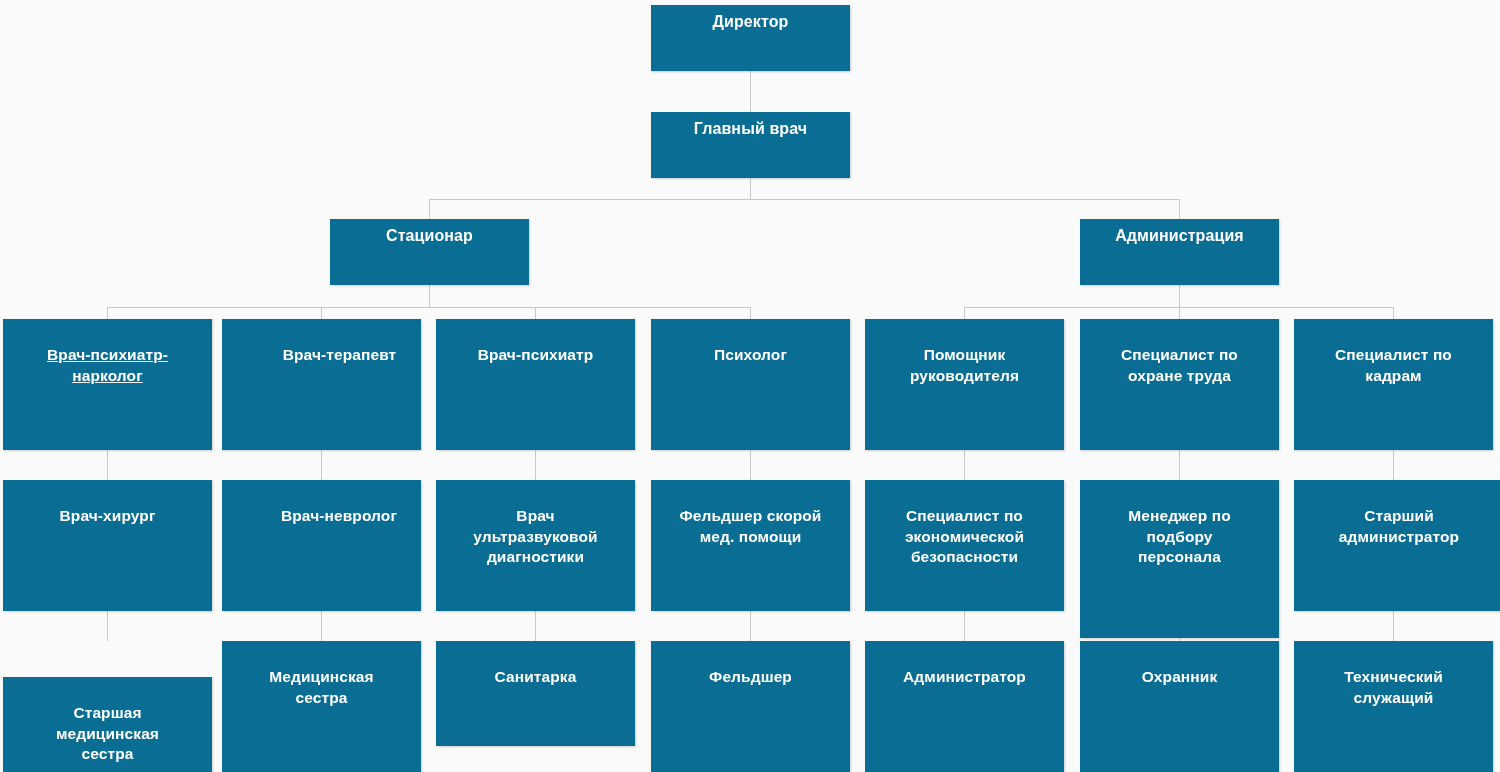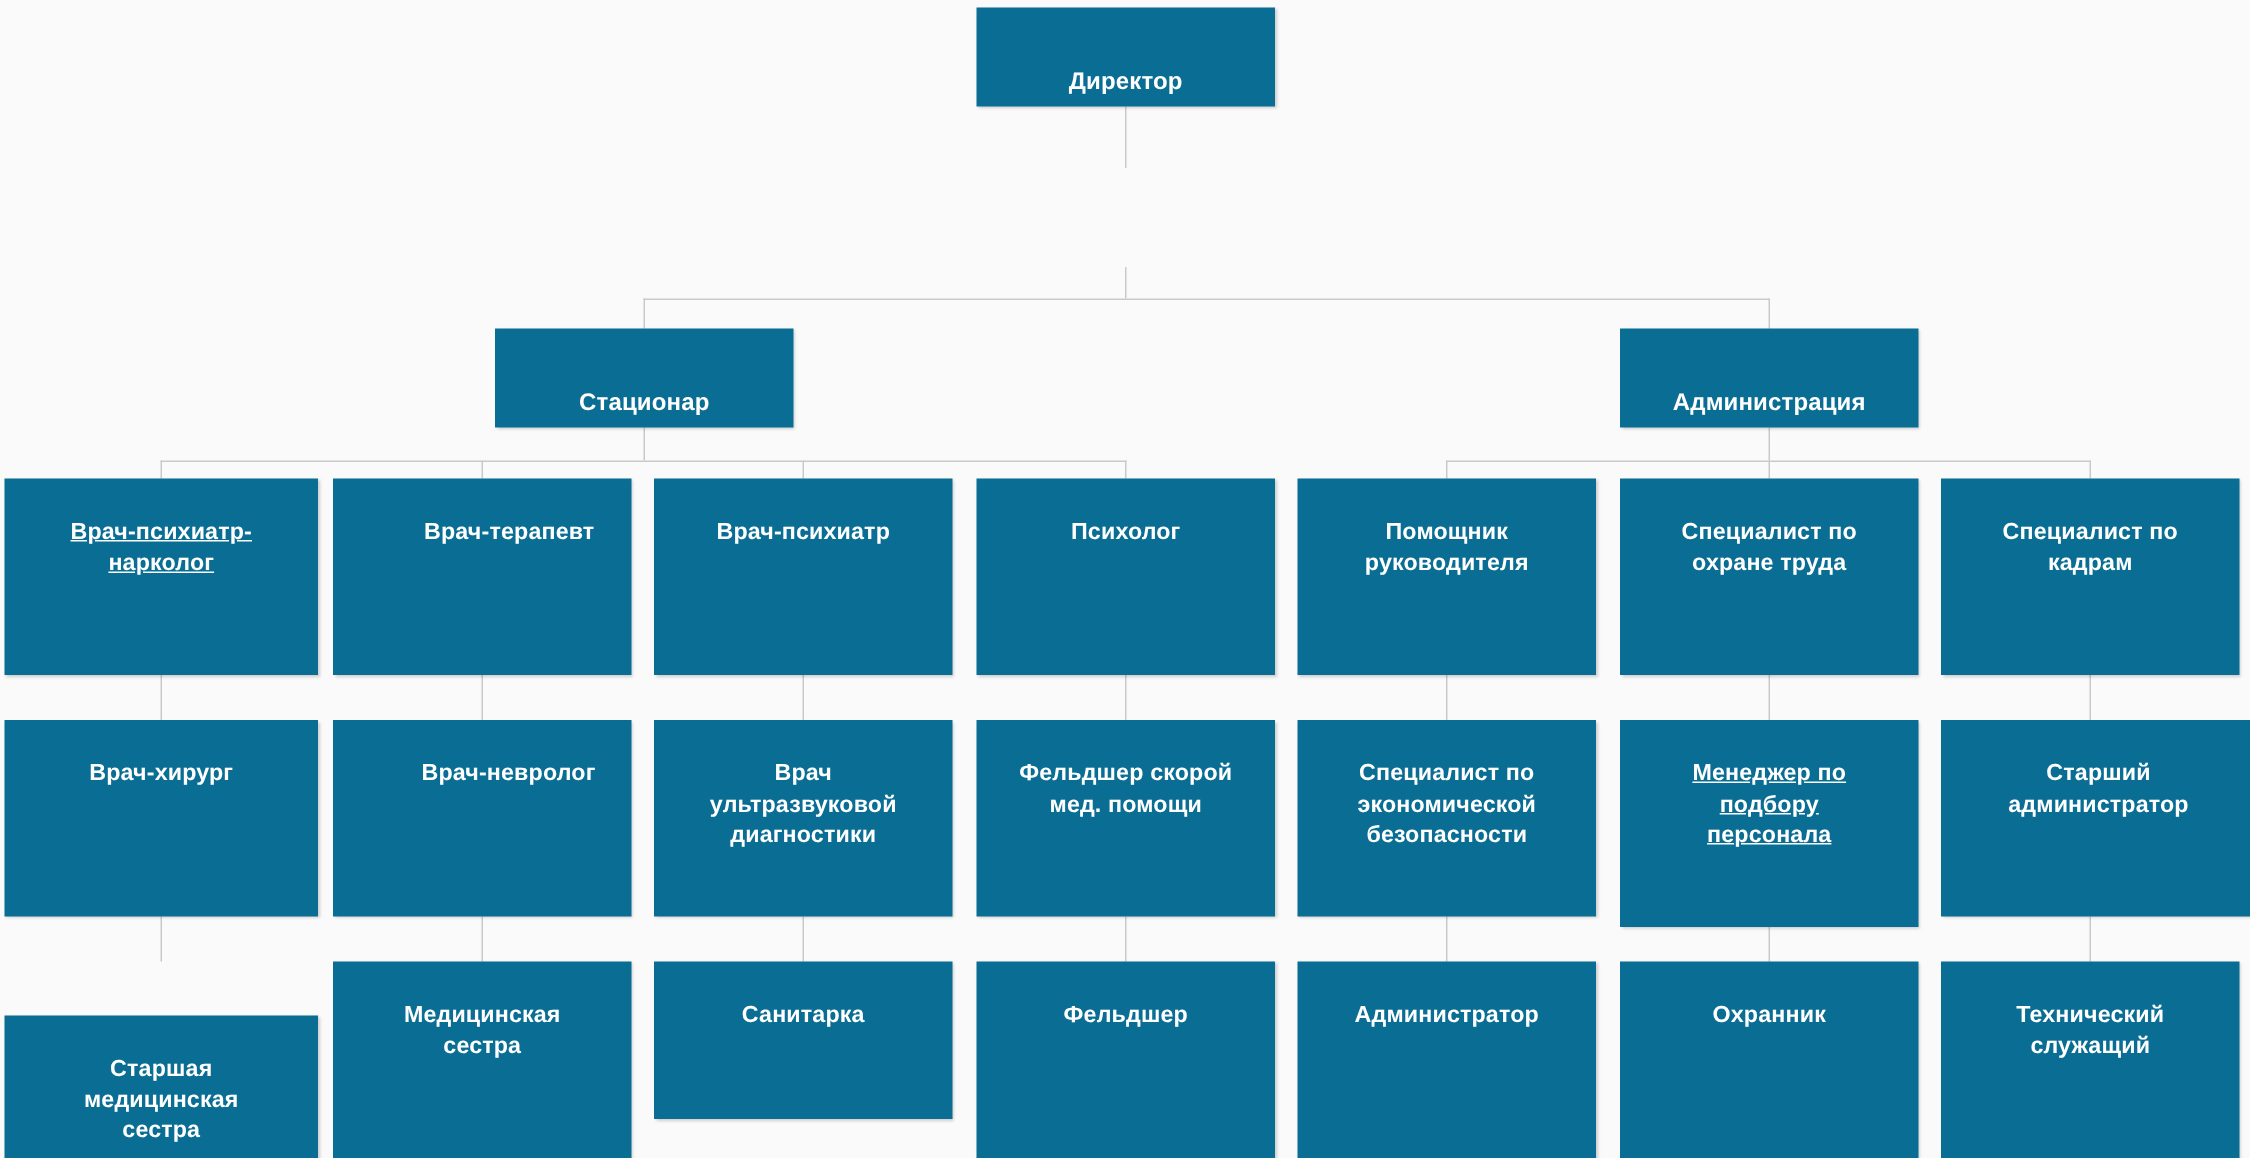--- a/index.html
+++ b/index.html
@@ -22,21 +22,21 @@
   }
   .conn-v { width: 1px; }
   .conn-h { height: 1px; }
 
   
   .node {
     position: absolute;
     background: #0a6e94;
     color: #ffffff;
     display: flex;
-    align-items: flex-end;
+    align-items: flex-start;
     justify-content: center;
     text-align: center;
     font-weight: bold;
     font-size: 15.5px;
     line-height: 1.33;
     padding: 6px 8px;
     z-index: 2;
     box-shadow: 1px 1px 2px rgba(0,0,0,0.18);
     letter-spacing: .1px;
     white-space: pre-line;
@@ -87,20 +87,23 @@
   <div class="conn-v" style="left:535px; top:611px; height:30px;"></div>
   <div class="conn-v" style="left:750px; top:611px; height:30px;"></div>
   <div class="conn-v" style="left:964px; top:611px; height:30px;"></div>
   <div class="conn-v" style="left:1179px; top:611px; height:30px;"></div>
   <div class="conn-v" style="left:1393px; top:611px; height:30px;"></div>
 
   <div class="node root" style="left:651px; top:5px; width:199px; height:66px;">
     <span class="node-label">Директор</span>
   </div>
 
+  <div class="node level2" style="left:651px; top:112px; width:199px; height:66px;">
+    <span class="node-label">Главный врач</span>
+  </div>
 
   <div class="node level2" style="left:330px; top:219px; width:199px; height:66px;">
     <span class="node-label">Стационар</span>
   </div>
   <div class="node level2" style="left:1080px; top:219px; width:199px; height:66px;">
     <span class="node-label">Администрация</span>
   </div>
 
   <div class="node leaf r3" style="left:3px; top:319px; width:209px; height:131px;text-decoration:underline;">
     <span class="node-label">Врач-психиатр-
@@ -141,21 +144,21 @@
   </div>
   <div class="node leaf r4" style="left:651px; top:480px; width:199px; height:131px;">
     <span class="node-label">Фельдшер скорой
 мед. помощи</span>
   </div>
   <div class="node leaf r4" style="left:865px; top:480px; width:199px; height:131px;">
     <span class="node-label">Специалист по
 экономической
 безопасности</span>
   </div>
-  <div class="node leaf r4" style="left:1080px; top:480px; width:199px; height:138px;text-decoration:underline;">
+  <div class="node leaf r4" style="left:1080px; top:480px; width:199px; height:158px;">
     <span class="node-label">Менеджер по
 подбору
 персонала</span>
   </div>
   <div class="node leaf r4" style="left:1294px; top:480px; width:210px; height:131px;">
     <span class="node-label">Старший
 администратор</span>
   </div>
 
   <div class="node leaf r5" style="left:3px; top:641px; width:209px; height:131px;margin-top:36px;">

